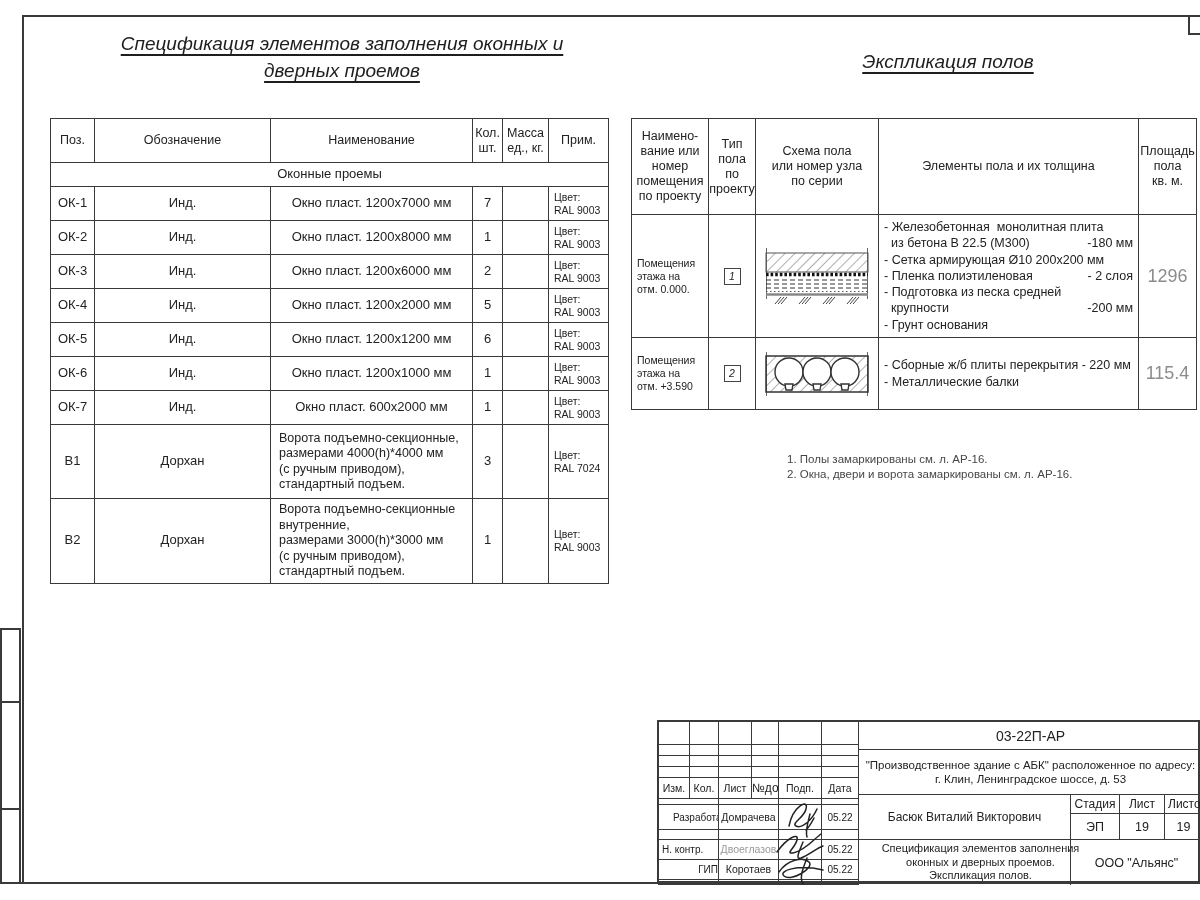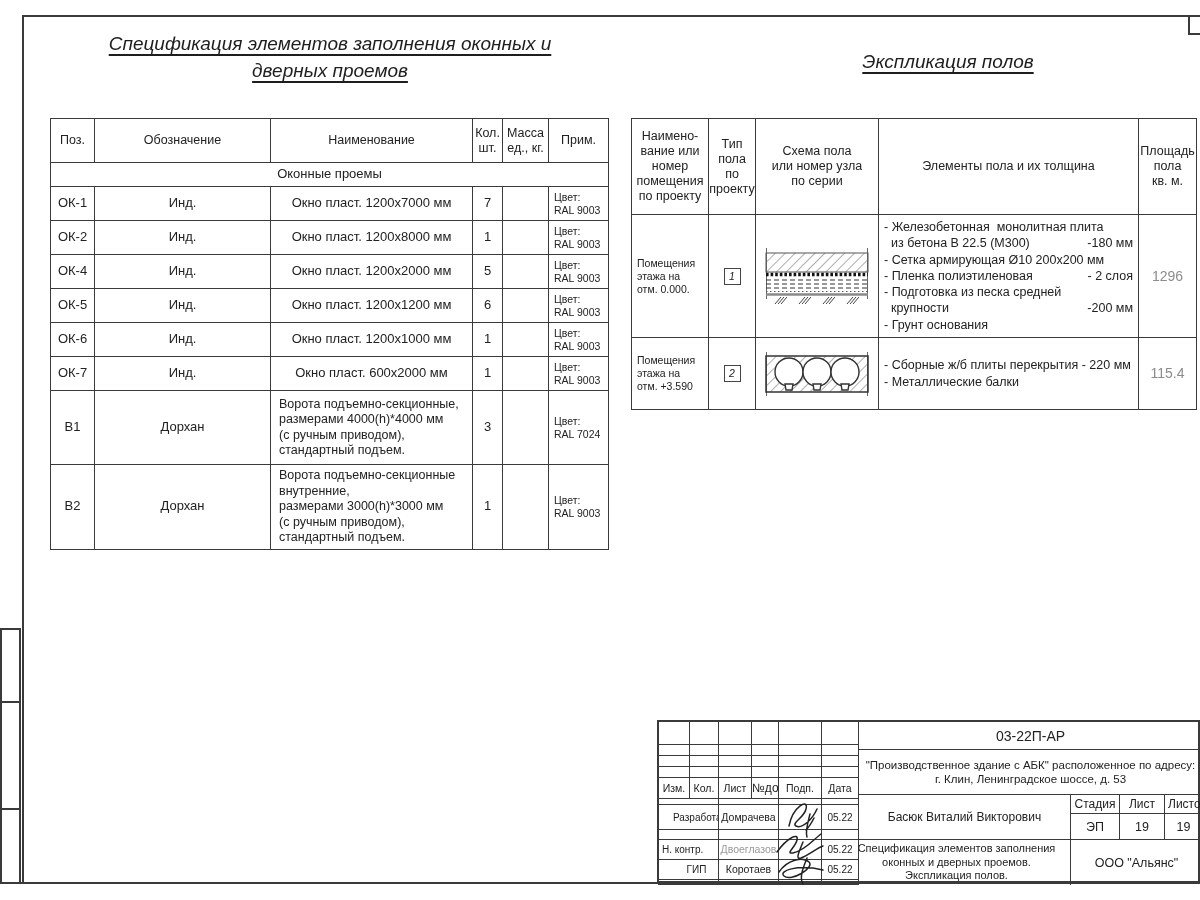--- a/index.html
+++ b/index.html
@@ -12,21 +12,21 @@
   .big-title span{text-decoration:underline;text-underline-offset:4px;text-decoration-thickness:1.5px;}
   
   table{border-collapse:collapse;table-layout:fixed;}
   td{border:1.5px solid #3a3a3a;padding:0;vertical-align:middle;text-align:center;
      font-size:13px;color:#222;line-height:1.15;overflow:hidden;}
   .pre{white-space:pre-line;}
   .note-cell{font-size:10.5px;text-align:left;padding-left:5px;line-height:12.5px;white-space:pre-line;}
   .gate-name{text-align:left;padding:3px 2px 3px 8px;font-size:12.5px;line-height:15.5px;white-space:pre-line;}
   .room{font-size:10.5px;text-align:left;padding-left:5px;line-height:13px;white-space:pre-line;}
   .hdr{white-space:pre-line;font-size:12.5px;line-height:15px;}
-  .area{color:#8c8c8c;font-size:14px;}
+  .area{color:#8c8c8c;font-size:18px;}
   .el-cell{padding:2px 5px;text-align:left;}
   .el-line{display:flex;justify-content:space-between;white-space:pre;font-size:12.5px;line-height:16.3px;}
   .tmark{display:inline-block;width:15px;height:15px;border:1.2px solid #444;font-size:10.5px;
          font-style:italic;line-height:14px;text-align:center;}
   
   .notes{font-size:11.5px;color:#474747;line-height:15px;}
   
   #tblock{border:2px solid #3a3a3a;}
   .tb-cell{position:absolute;box-sizing:border-box;display:flex;flex-direction:column;
            align-items:center;justify-content:center;text-align:center;color:#222;}
@@ -41,21 +41,21 @@
 <div id="sheet">
 
   <div class="line" style="left:22px;top:15px;width:1178px;border-top:2px solid #3a3a3a;"></div>
   <div class="line" style="left:22px;top:15px;height:869px;border-left:2px solid #3a3a3a;"></div>
   <div class="line" style="left:0;top:882px;width:1200px;border-top:2px solid #3a3a3a;"></div>
   <div class="line" style="left:1188px;top:15px;width:12px;height:20px;border-left:2px solid #3a3a3a;border-bottom:2px solid #3a3a3a;"></div>
   <div class="line" style="left:0;top:628px;width:21px;height:75px;border:2px solid #3a3a3a;"></div>
   <div class="line" style="left:0;top:701px;width:21px;height:109px;border:2px solid #3a3a3a;"></div>
   <div class="line" style="left:0;top:808px;width:21px;height:76px;border:2px solid #3a3a3a;"></div>
 
-  <div class="abs big-title" style="left:60px;top:30px;width:540px;">
+  <div class="abs big-title" style="left:72px;top:30px;width:540px;">
     <div><span>Спецификация элементов заполнения оконных и</span></div>
     <div><span>дверных проемов</span></div>
   </div>
   <div class="abs big-title" style="left:828px;top:48px;width:240px;">
     <span>Экспликация полов</span>
   </div>
 
   <table class="abs" style="left:50px;top:118px;width:558px;padding-left:48px;">
     <colgroup>
         <col style="width:44px">
@@ -86,20 +86,29 @@
       <td>7</td>
       <td></td>
       <td class="note-cell">Цвет:
 RAL 9003</td>
     </tr>
     <tr style="height:34px;">
       <td>ОК-2</td>
       <td>Инд.</td>
       <td>Окно пласт. 1200х8000 мм</td>
       <td>1</td>
+      <td></td>
+      <td class="note-cell">Цвет:
+RAL 9003</td>
+    </tr>
+    <tr style="height:34px;">
+      <td>ОК-3</td>
+      <td>Инд.</td>
+      <td>Окно пласт. 1200х6000 мм</td>
+      <td>2</td>
       <td></td>
       <td class="note-cell">Цвет:
 RAL 9003</td>
     </tr>
     <tr style="height:34px;">
       <td>ОК-4</td>
       <td>Инд.</td>
       <td>Окно пласт. 1200х2000 мм</td>
       <td>5</td>
       <td></td>
@@ -263,20 +272,24 @@
       </td>
       <td class="el-cell">
         <div class="el-line"><span>- Сборные ж/б плиты перекрытия - 220 мм</span><span></span></div>
         <div class="el-line"><span>- Металлические балки</span><span></span></div>
       </td>
       <td class="area">115.4</td>
     </tr>
   </tbody>
     </table>
 
+  <div class="abs notes" style="left:787px;top:452px;width:400px;">
+    <div>1. Полы замаркированы см. л. АР-16.</div>
+    <div>2. Окна, двери и ворота замаркированы см. л.  АР-16.</div>
+  </div>
 
   <div id="tblock" class="abs" style="left:657px;top:720px;width:543px;height:163px;">
 
     <table style="position:absolute;left:-1px;top:-1px;width:201px;">
       <colgroup>
           <col style="width:31px">
           <col style="width:29px">
           <col style="width:33px">
           <col style="width:27px">
           <col style="width:43px">
@@ -341,21 +354,21 @@
             <td></td>
             <td></td>
           </tr>
       <tr style="height:20px;">
         <td colspan="2" style="text-align:left;padding-left:3px;font-size:10px;">Н. контр.</td>
         <td colspan="2" style="color:#999;">Двоеглазов</td>
         <td></td>
         <td style="font-size:10px;">05.22</td>
       </tr>
       <tr style="height:20px;">
-        <td colspan="2" style="text-align:center;padding-left:16px;font-size:10px;">ГИП</td>
+        <td colspan="2" style="text-align:right;padding-left:16px;font-size:10px;">ГИП</td>
         <td colspan="2">Коротаев</td>
         <td></td>
         <td style="font-size:10px;">05.22</td>
       </tr>
       <tr style="height:5px;">
             <td colspan="2"></td>
             <td colspan="2"></td>
             <td></td>
             <td></td>
           </tr>
@@ -373,21 +386,21 @@
     <div class="tb-cell bb" style="left:200px;top:0;width:343px;height:28px;font-size:14px;">
       <span>03-22П-АР</span>
     </div>
     <div class="tb-cell bb" style="left:200px;top:28px;width:343px;height:45px;font-size:11.5px;line-height:14px;">
       <div>"Производственное здание с АБК" расположенное по адресу:</div>
       <div>г. Клин, Ленинградское шоссе, д. 53</div>
     </div>
     <div class="tb-cell bb" style="left:200px;top:73px;width:211px;height:45px;font-size:12px;">
       <span>Басюк Виталий Викторович</span>
     </div>
-    <div class="tb-cell pre" style="left:192px;top:118px;width:211px;height:45px;font-size:11px;line-height:13.5px;text-align:center;">
+    <div class="tb-cell pre" style="left:216px;top:118px;width:211px;height:45px;font-size:11px;line-height:13.5px;text-align:center;">
       <span class="pre">Спецификация элементов заполнения
 оконных и дверных проемов.
 Экспликация полов.</span>
     </div>
     <div class="tb-cell bl bb" style="left:411px;top:73px;width:49px;height:19px;font-size:12px;">
       <span>Стадия</span>
     </div>
     <div class="tb-cell bl bb" style="left:460px;top:73px;width:45px;height:19px;font-size:12px;">
       <span>Лист</span>
     </div>

